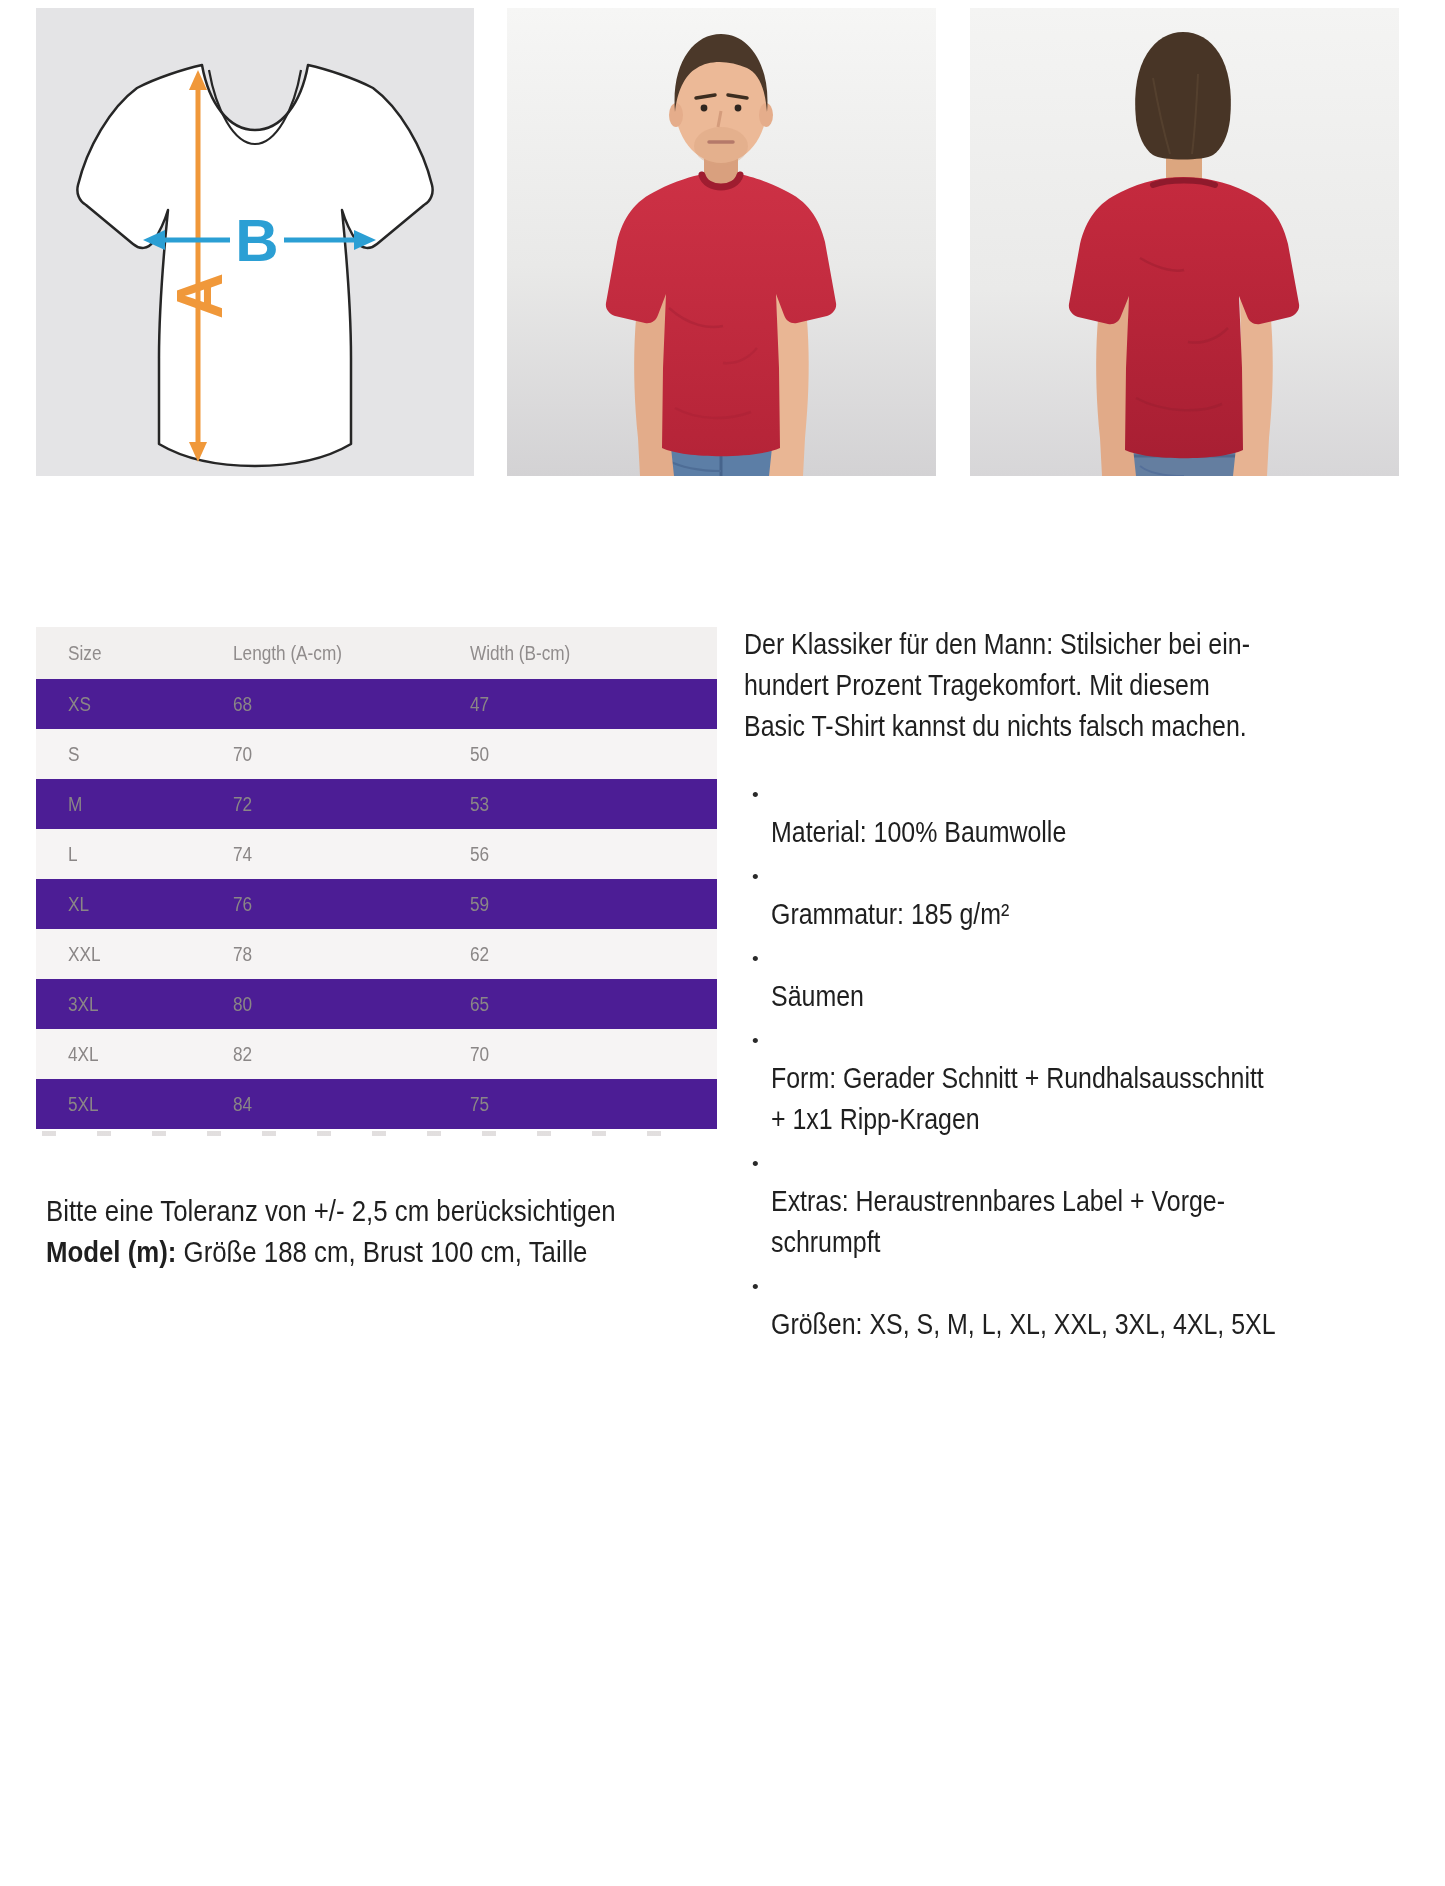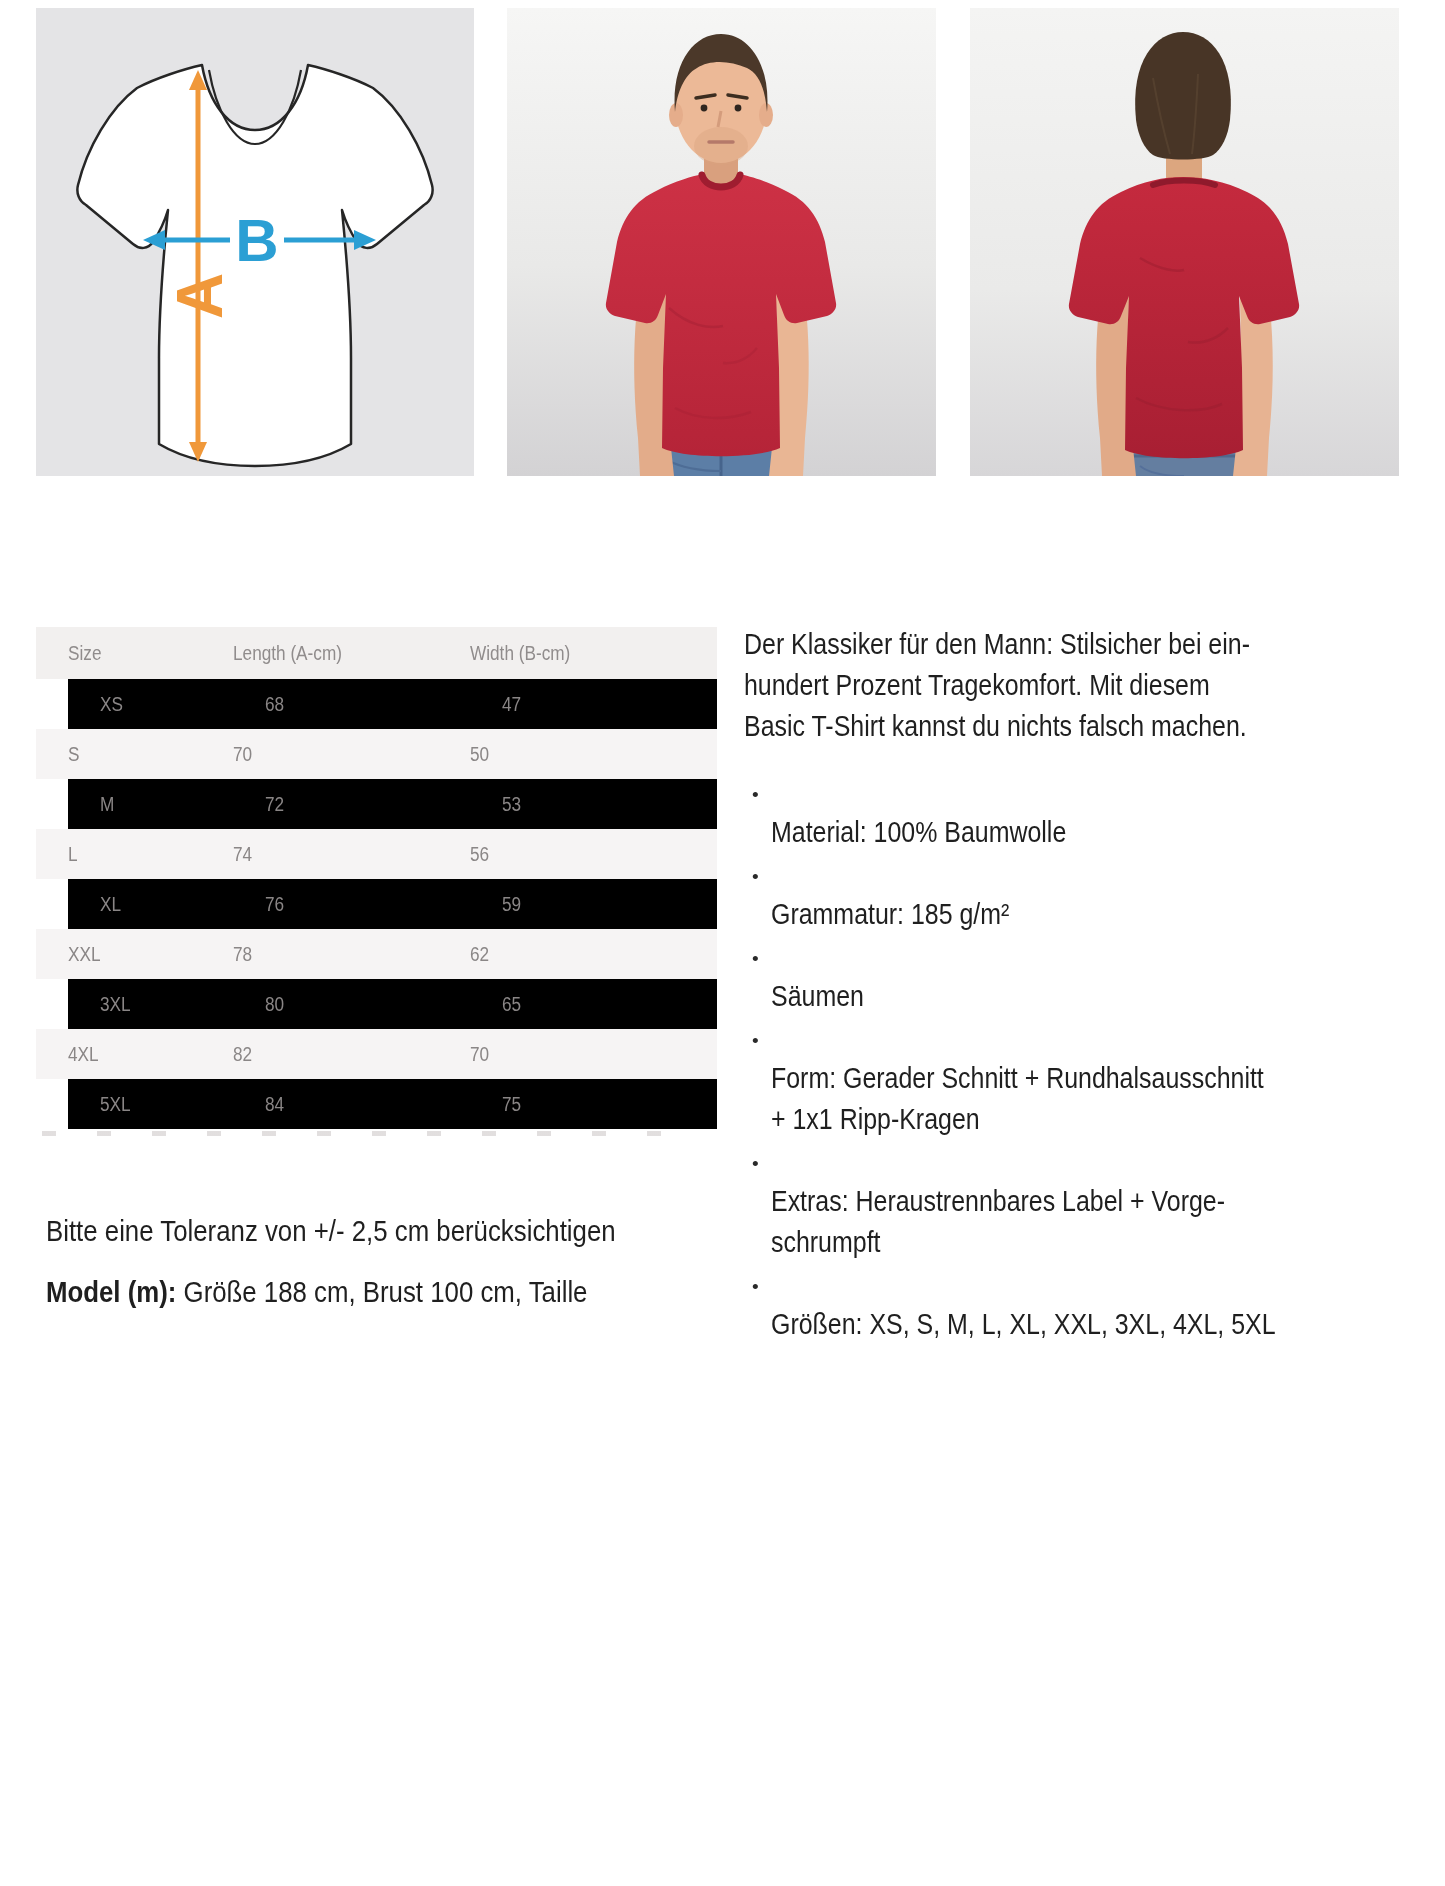--- a/index.html
+++ b/index.html
@@ -10,21 +10,21 @@
   .block{position:absolute;top:8px;height:468px;overflow:hidden;}
   #diagram-block{left:36px;width:438px;background:#e4e4e6;}
   #photo-front-block{left:507px;width:429px;}
   #photo-back-block{left:970px;width:429px;}
   .block svg{display:block;width:100%;height:100%;}
 
   
   .size-table{position:absolute;left:36px;top:627px;width:681px;font-size:20px;color:#8a8686;}
   .t-head{display:flex;height:52px;align-items:center;background:#f2f0ef;color:#908c8c;}
   .t-row{display:flex;height:50px;align-items:center;}
-  .row-dark{background:#000000;margin-left:32px;}
+  .row-dark{background:#4c1d95;}
   .row-light{background:#f6f4f4;}
   .c0{width:197px;padding-left:32px;box-sizing:border-box;}
   .c1{width:237px;}
   .c2{flex:1;}
   .tx{display:inline-block;transform:scaleX(.86);transform-origin:0 50%;white-space:nowrap;}
 
   
   .table-clip{position:absolute;left:42px;top:1131px;width:645px;height:5px;opacity:.75;
     background:repeating-linear-gradient(90deg,#d8d4d4 0 14px,transparent 14px 55px);}
 
@@ -32,21 +32,21 @@
   .description{position:absolute;left:744px;top:624px;width:700px;color:#1f1f1f;
     font-size:29px;line-height:41px;}
   .description .line{white-space:nowrap;}
   .bullets{margin-top:27px;}
   .bullet{display:flex;margin-bottom:3px;}
   .marker{width:27px;padding-left:8px;box-sizing:border-box;font-size:19px;line-height:41px;color:#2a2a2a;}
   .bullet-body{flex:1;margin-top:38px;}
 
   
   .note{position:absolute;left:46px;top:1190px;color:#1f1f1f;font-size:30px;line-height:41px;}
-  .note .line{white-space:nowrap;margin-top:20px;}
+  .note .line{white-space:nowrap;}
   .note b{font-weight:bold;}
 
   
   text{font-family:"Liberation Sans","DejaVu Sans",sans-serif;}
 </style>
 </head>
 <body>
 
 <div class="page">
 

